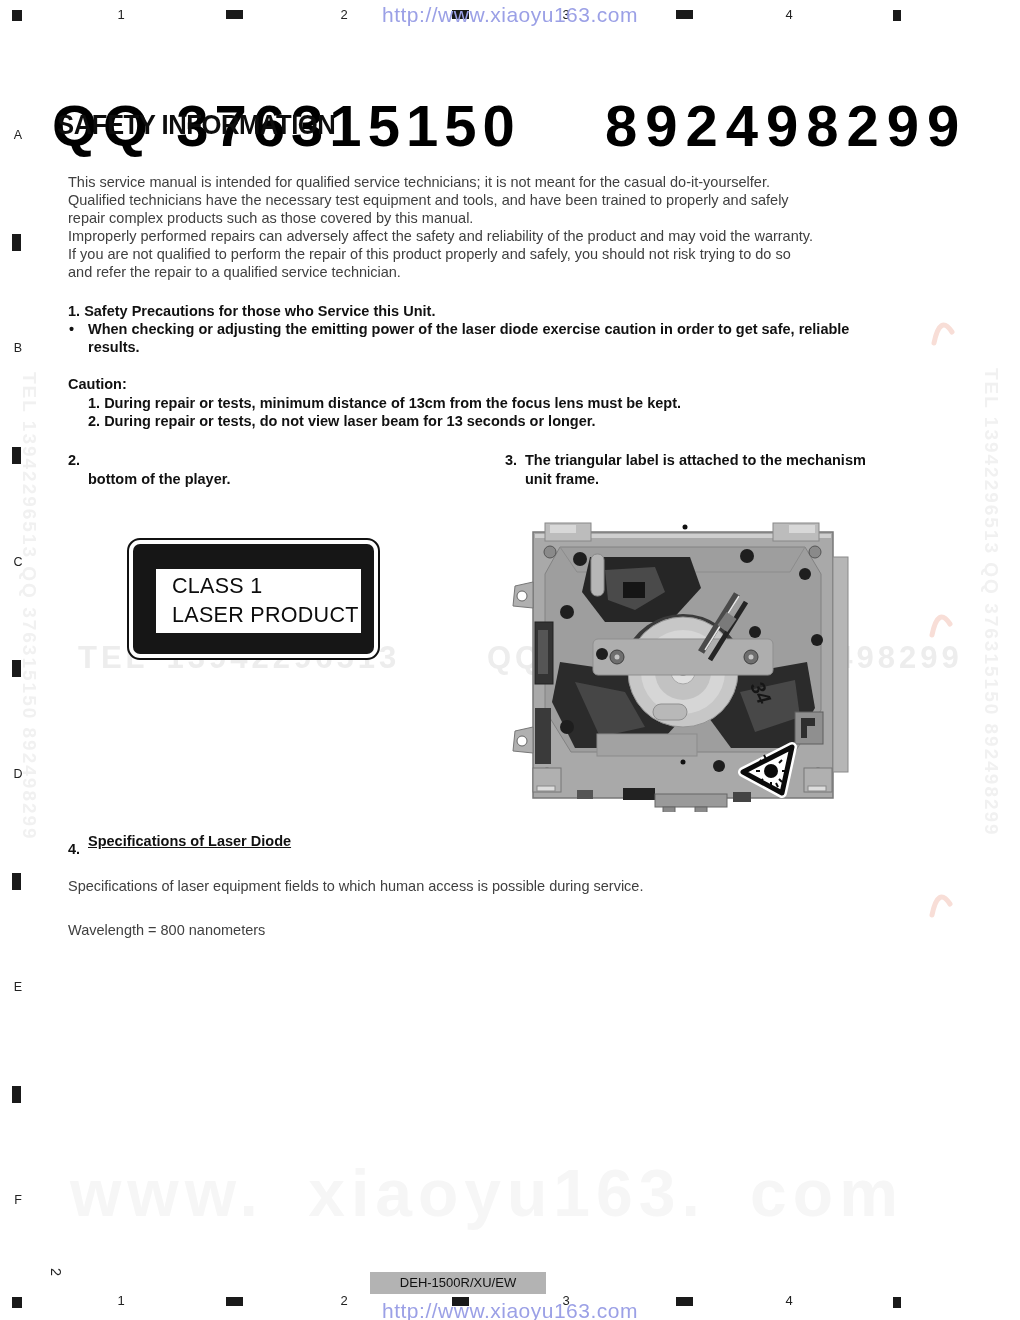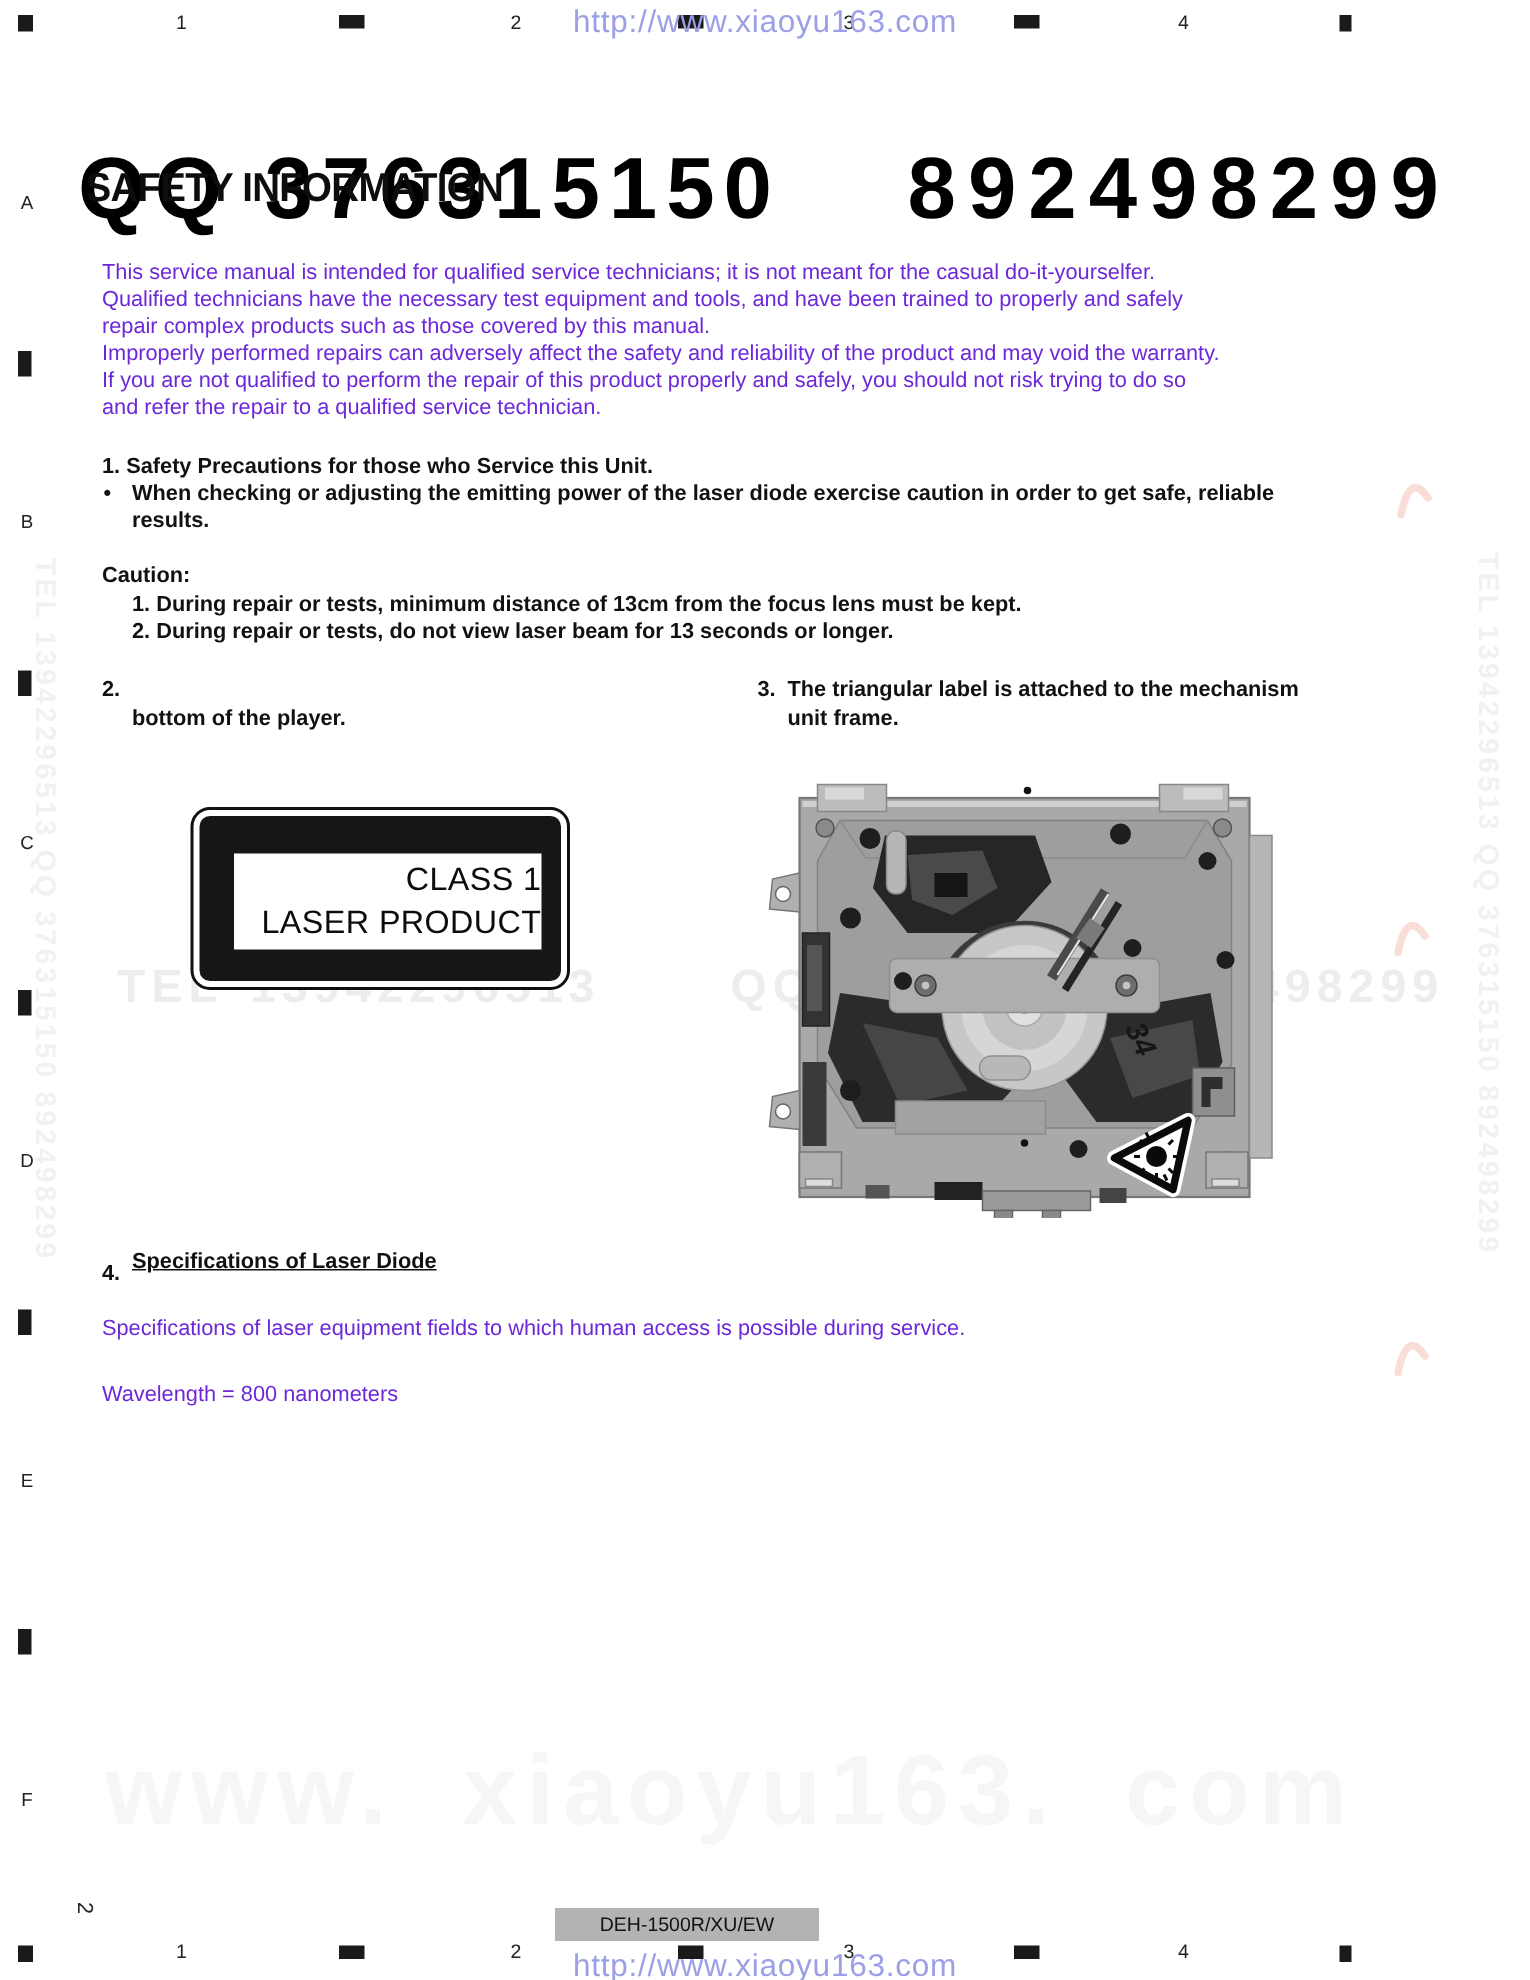--- a/index.html
+++ b/index.html
@@ -21,28 +21,28 @@
   .squiggle { position:absolute; z-index:1; }
   
   .sq  { position:absolute; width:10px; height:11px; background:#1a1a1a; z-index:2; }
   .sq.small { width:8px; }
   .bar { position:absolute; width:17px; height:9px;  background:#1a1a1a; z-index:2; }
   .vbar{ position:absolute; width:9px;  height:17px; background:#1a1a1a; z-index:2; }
   .rnum { position:absolute; width:14px; text-align:center; font-size:13px; color:#222; z-index:2; }
   .rletter { position:absolute; left:10px; width:16px; text-align:center; font-size:12.5px; color:#222; z-index:2; }
   #title { left:57px; top:110px; font-size:27px; font-weight:700; letter-spacing:-0.5px;
            transform:scaleX(0.95); transform-origin:left center; z-index:2; color:#0d0d0d; }
-  .bodytext { font-size:14.5px; line-height:18px; color:#6d28d9; z-index:2; }
+  .bodytext { font-size:14.5px; line-height:18px; color:#404040; z-index:2; }
   .boldtext { font-size:14.5px; line-height:18.5px; font-weight:700; color:#111; z-index:2; }
   
   #class-label { left:127px; top:538px; width:253px; height:122px; border:2px solid #111;
                  border-radius:13px; background:#fff; padding:4px; z-index:2; }
   #class-label-black { width:100%; height:100%; background:#161616; border-radius:7px; position:relative; }
   #class-label-white { position:absolute; left:23px; top:25px; width:205px; height:64px; background:#fff; }
-  #class-label-text  { padding:3px 0 0 16px; font-size:21.5px; line-height:29px; color:#0c0c0c; letter-spacing:0.3px;text-align:right; }
+  #class-label-text  { padding:3px 0 0 16px; font-size:21.5px; line-height:29px; color:#0c0c0c; letter-spacing:0.3px; }
   
   #footer-box { left:370px; top:1272px; width:176px; height:22px; background:#b3b3b3;
                 text-align:center; font-size:13px; line-height:22px; color:#111; z-index:2; }
   #page-num { left:52px; top:1264px; font-size:14.5px; color:#222; transform:rotate(90deg); z-index:2; }
   svg text { font-family:"Liberation Sans", sans-serif; }
 </style>
 </head>
 <body>
 
 <div id="page">

